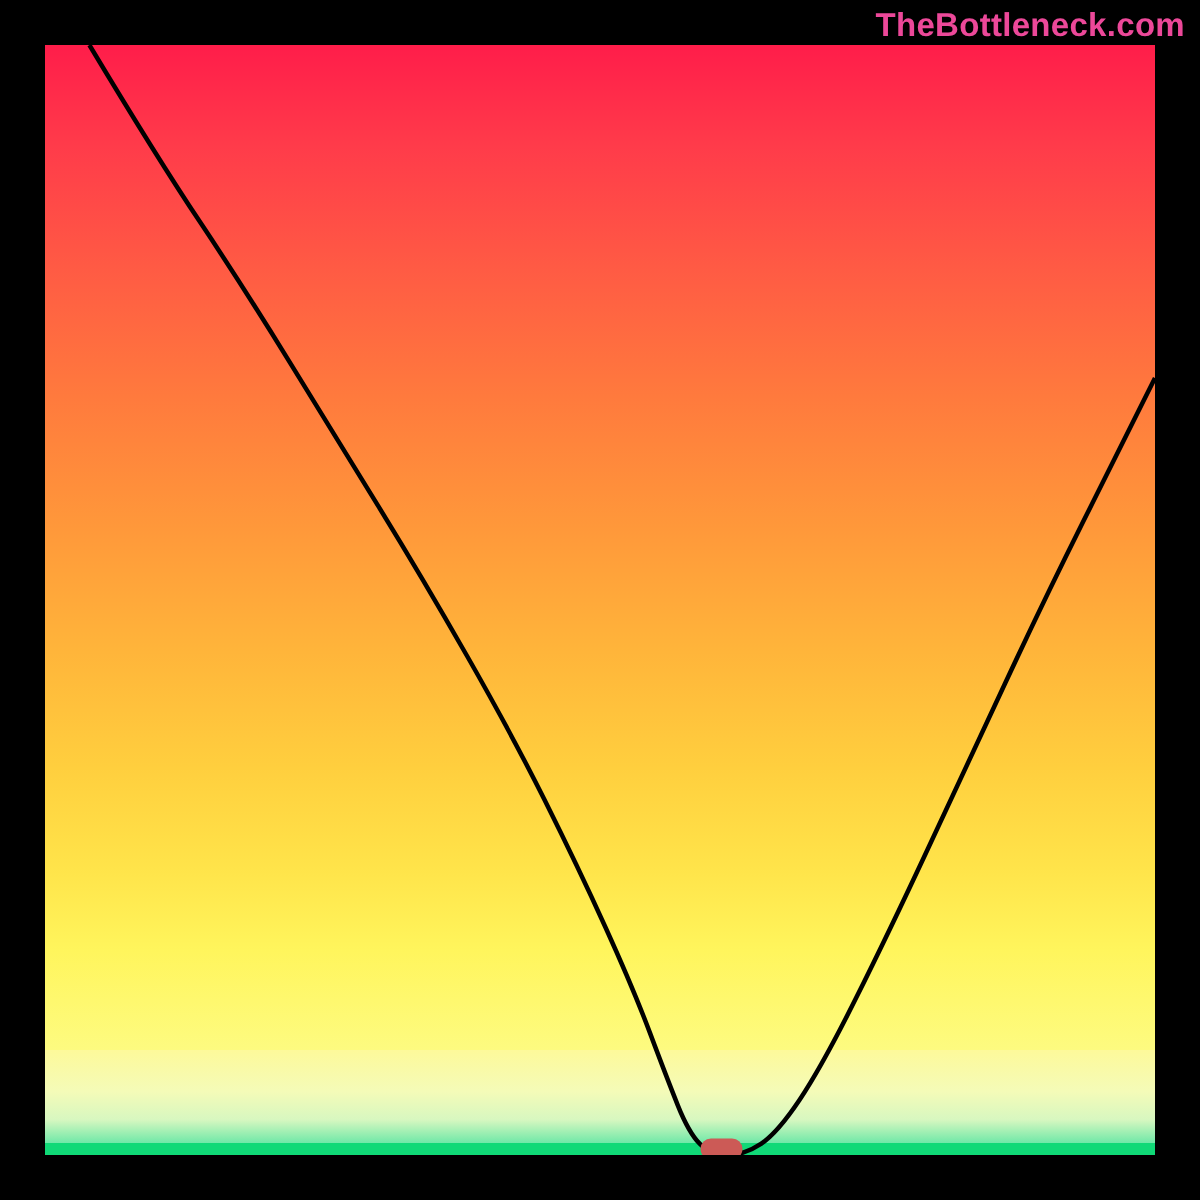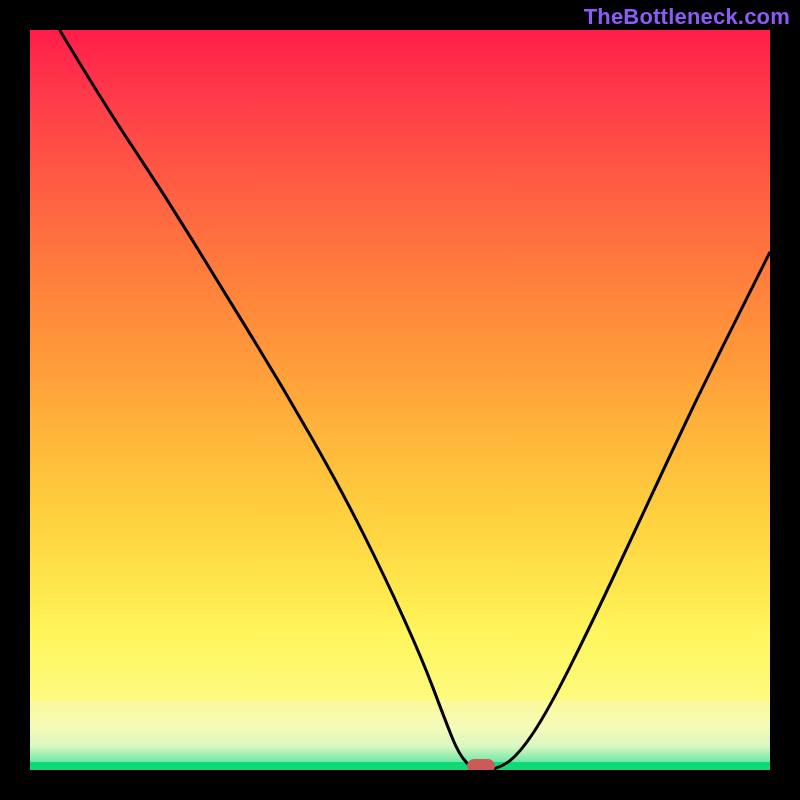--- a/index.html
+++ b/index.html
@@ -14,21 +14,21 @@
   .frame {
     position: relative;
     width: 800px;
     height: 800px;
     background: #000;
   }
   .watermark {
     position: absolute;
     top: 4px;
     right: 10px;
-    color: #8b5cf6;
+    color: #ec4899;
     font-size: 22px;
     font-weight: 600;
     letter-spacing: 0.2px;
     z-index: 10;
   }
   .plot-area {
     position: absolute;
     left: 30px;
     top: 30px;
     width: 740px;

